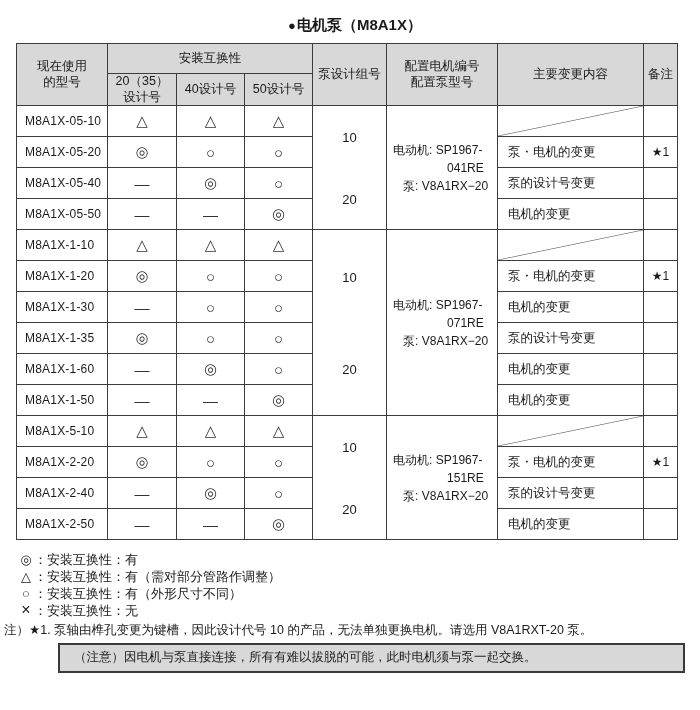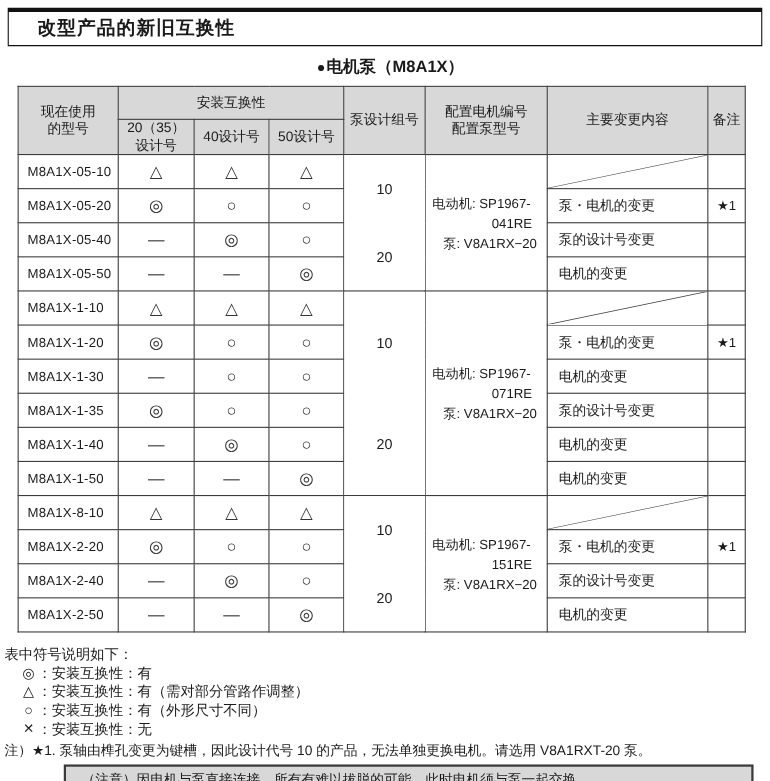--- a/index.html
+++ b/index.html
@@ -37,23 +37,20 @@
   .lsym { display:inline-block; min-width:16px; text-align:center; }
   .lsym.xmark { font-size:16px; line-height:13px; }
   .footnote { margin:3px 0 0 4px; font-size:12.5px; }
   .notice-box { margin:4px 8px 0 58px; width:627px; background:#d8d8d8; border:2px solid #3a3a3a; padding:4px 10px 5px 14px; font-size:12.5px; }
 </style>
 </head>
 <body>
 
 <div class="page">
 
-  <div class="title-box">
-    <span>改型产品的新旧互换性</span>
-  </div>
 
   <div class="section-line">
     <span class="bullet">●</span><span>电机泵（M8A1X）</span>
   </div>
 
   <table>
     <colgroup>
       <col style="width:91px">
         <col style="width:69px">
         <col style="width:68px">
@@ -168,38 +165,38 @@
       </tr>
       <tr>
         <td class="model">M8A1X-1-35</td>
         <td class="sym">◎</td>
         <td class="sym">○</td>
         <td class="sym">○</td>
         <td class="change">泵的设计号变更</td>
         <td class="remark"></td>
       </tr>
       <tr>
-        <td class="model">M8A1X-1-40</td>
+        <td class="model">M8A1X-1-60</td>
         <td class="sym">—</td>
         <td class="sym">◎</td>
         <td class="sym">○</td>
         <td class="change">电机的变更</td>
         <td class="remark"></td>
       </tr>
       <tr>
         <td class="model">M8A1X-1-50</td>
         <td class="sym">—</td>
         <td class="sym">—</td>
         <td class="sym">◎</td>
         <td class="change">电机的变更</td>
         <td class="remark"></td>
       </tr>
 
       <tr>
-        <td class="model">M8A1X-8-10</td>
+        <td class="model">M8A1X-5-10</td>
         <td class="sym">△</td>
         <td class="sym">△</td>
         <td class="sym">△</td>
         <td class="group" rowspan="4">
           <div class="gnum gtop">10</div>
           <div class="gnum gbot">20</div>
         </td>
         <td class="motor" rowspan="4">
           <div class="m1">电动机: SP1967-</div>
           <div class="m2">151RE</div>
@@ -233,21 +230,20 @@
         <td class="sym">—</td>
         <td class="sym">—</td>
         <td class="sym">◎</td>
         <td class="change">电机的变更</td>
         <td class="remark"></td>
       </tr>
     </tbody>
   </table>
 
   <div class="legend">
-    <div>表中符号说明如下：</div>
     <div class="legend-item"><span class="lsym">◎</span><span>：安装互换性：有</span></div>
     <div class="legend-item"><span class="lsym">△</span><span>：安装互换性：有（需对部分管路作调整）</span></div>
     <div class="legend-item"><span class="lsym">○</span><span>：安装互换性：有（外形尺寸不同）</span></div>
     <div class="legend-item"><span class="lsym xmark">×</span><span>：安装互换性：无</span></div>
   </div>
 
   <div class="footnote">注）★1. 泵轴由榫孔变更为键槽，因此设计代号 10 的产品，无法单独更换电机。请选用 V8A1RXT-20 泵。</div>
 
   <div class="notice-box">（注意）因电机与泵直接连接，所有有难以拔脱的可能，此时电机须与泵一起交换。</div>
 

